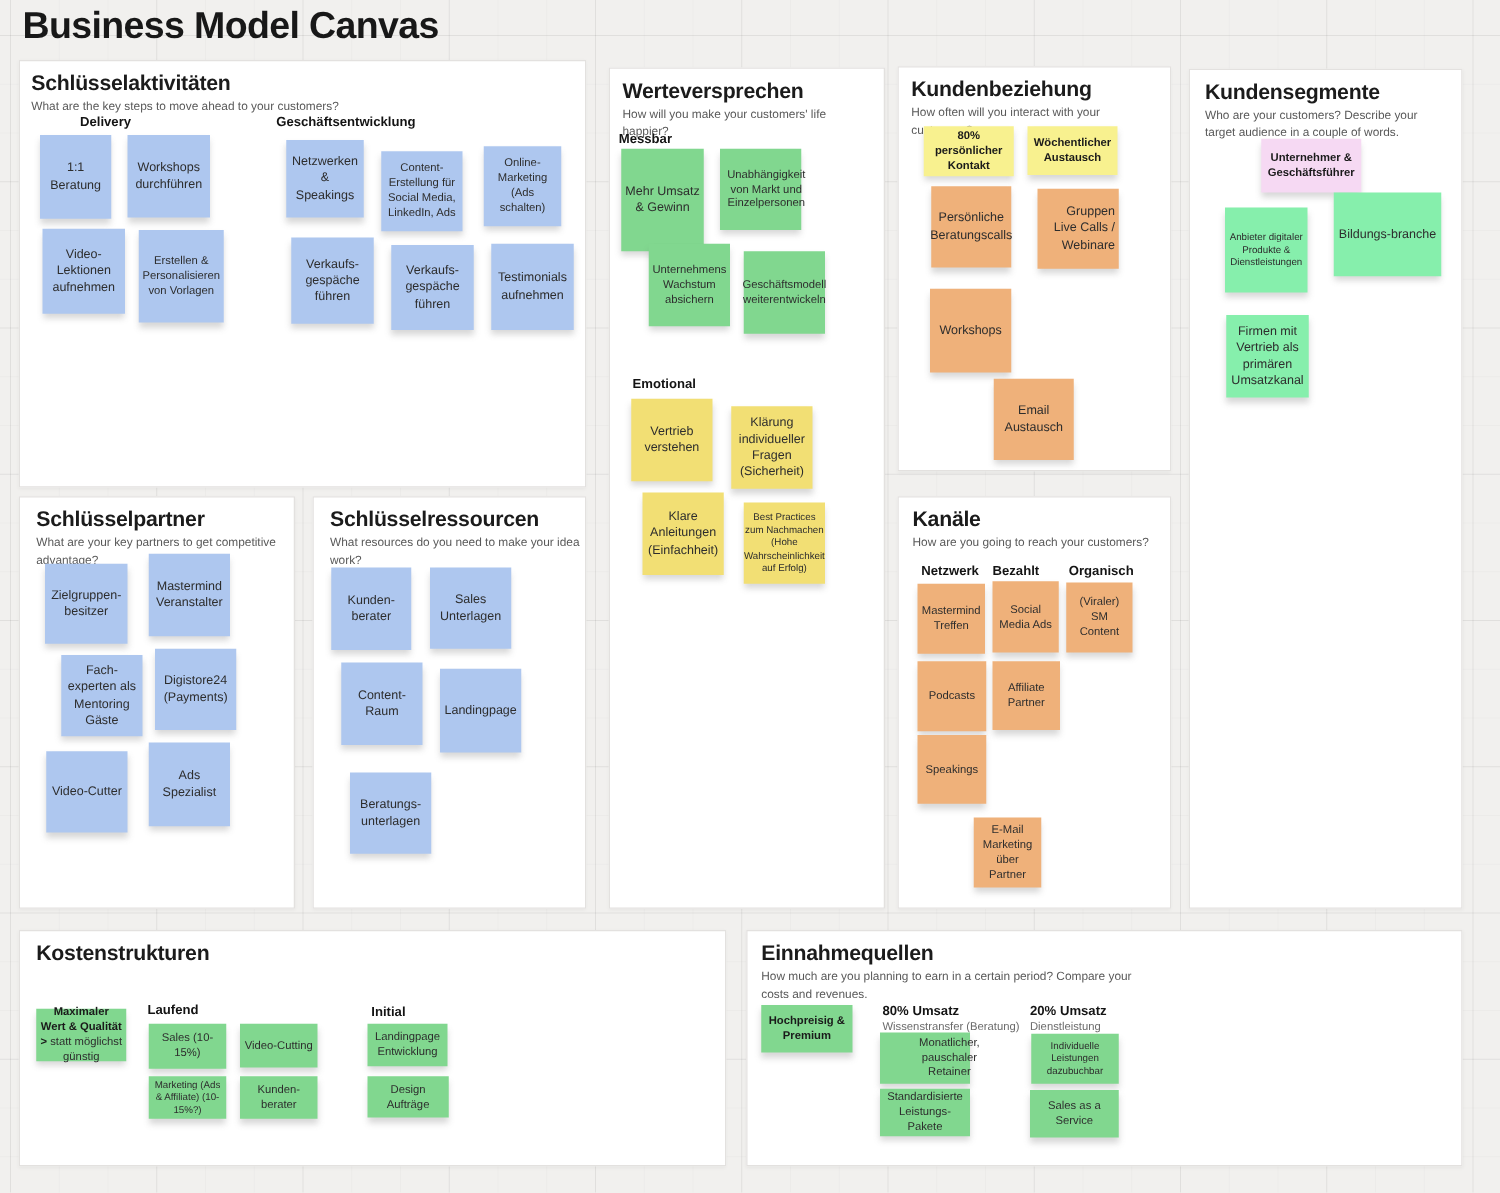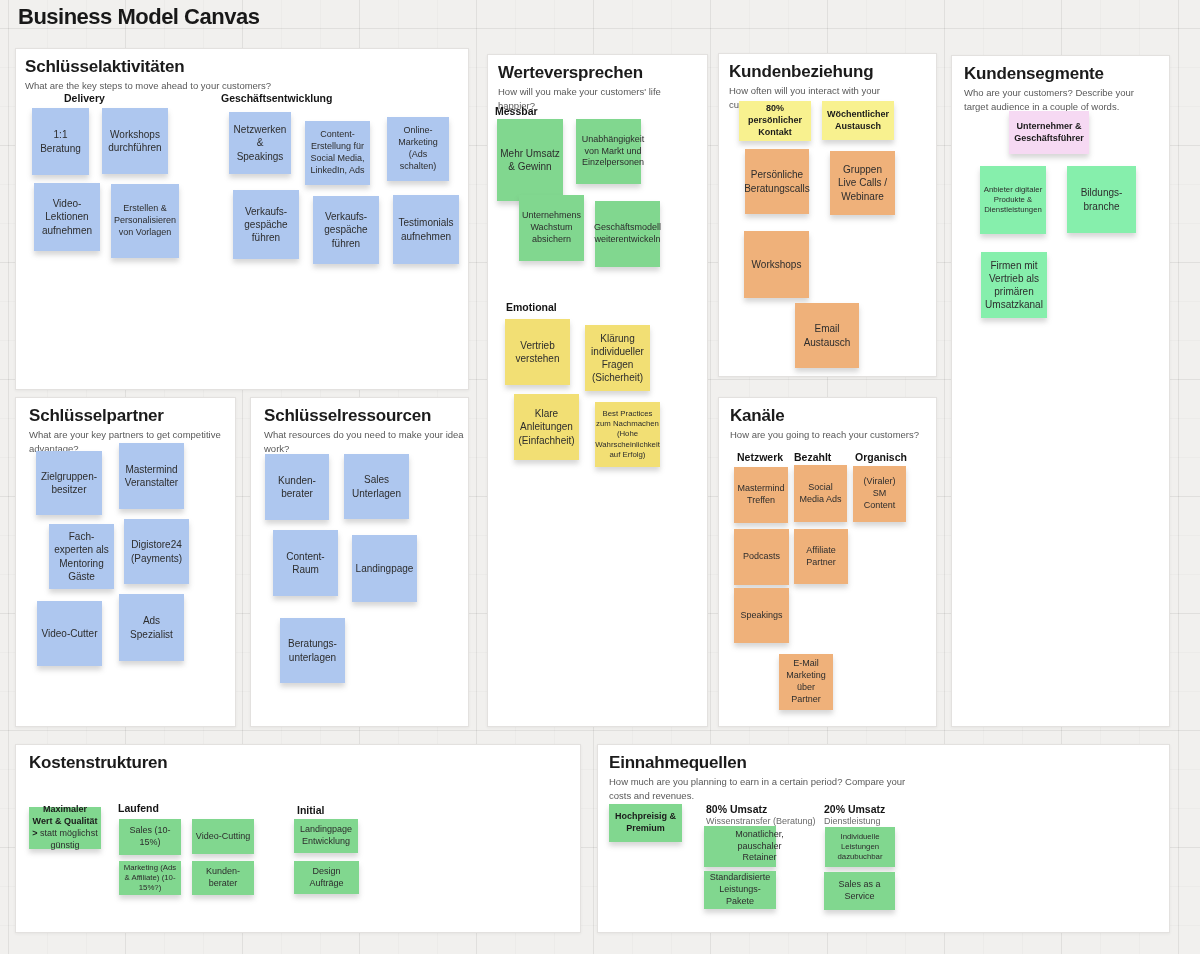--- a/index.html
+++ b/index.html
@@ -9,21 +9,21 @@
     background-color:#f1f0ee;
     background-image:
       linear-gradient(to right, rgba(0,0,0,0.05) 1px, transparent 1px),
       linear-gradient(to bottom, rgba(0,0,0,0.05) 1px, transparent 1px),
       linear-gradient(to right, rgba(0,0,0,0.02) 1px, transparent 1px),
       linear-gradient(to bottom, rgba(0,0,0,0.02) 1px, transparent 1px);
     background-size:117px 117px,117px 117px,39px 39px,39px 39px;
     background-position:8px 28px;
   }
   .title{
-    position:absolute;left:18px;top:4px;font-size:22px;font-weight:800;
+    position:absolute;left:18px;top:4px;font-size:30px;font-weight:800;
     color:#181818;letter-spacing:-0.5px;
   }
   .panel{
     position:absolute;background:#ffffff;border:1px solid #e3e1df;
     box-shadow:0 1px 3px rgba(0,0,0,0.05);box-sizing:border-box;
   }
   .ph{position:absolute;font-size:17px;font-weight:bold;color:#1b1b1b;letter-spacing:-0.2px;white-space:nowrap;}
   .ps{position:absolute;font-size:9.5px;color:#595959;line-height:1.5;}
   .gl{position:absolute;font-size:10.5px;font-weight:bold;color:#141414;white-space:nowrap;}
   .gs{position:absolute;font-size:9px;color:#6b6b6b;white-space:nowrap;}
@@ -80,31 +80,31 @@
   <div class="note yellow" style="left:26px;top:339px;width:65px;height:66px;">Klare Anleitungen (Einfachheit)</div>
   <div class="note yellow xs" style="left:107px;top:347px;width:65px;height:65px;">Best Practices zum Nachmachen (Hohe Wahrscheinlichkeit auf Erfolg)</div>
 </div>
 
 <div class="panel" style="left:718px;top:53px;width:219px;height:324px;">
   <div class="ph" style="left:10px;top:8px;">Kundenbeziehung</div>
   <div class="ps" style="left:10px;top:30px;width:200px;">How often will you interact with your customers?</div>
   <div class="note yellow2 b sm" style="left:20px;top:47px;width:72px;height:40px;">80% persönlicher Kontakt</div>
   <div class="note yellow2 b sm" style="left:103px;top:47px;width:72px;height:39px;">Wöchentlicher Austausch</div>
   <div class="note orange" style="left:26px;top:95px;width:64px;height:65px;">Persönliche Beratungscalls</div>
-  <div class="note orange" style="left:111px;top:97px;width:65px;height:64px;">Gruppen Live Calls / Webinare</div>
+  <div class="note orange" style="left:111px;top:97px;width:65px;height:64px;text-align:right;">Gruppen Live Calls / Webinare</div>
   <div class="note orange" style="left:25px;top:177px;width:65px;height:67px;">Workshops</div>
   <div class="note orange" style="left:76px;top:249px;width:64px;height:65px;">Email Austausch</div>
 </div>
 
 <div class="panel" style="left:951px;top:55px;width:219px;height:672px;">
   <div class="ph" style="left:12px;top:8px;">Kundensegmente</div>
   <div class="ps" style="left:12px;top:30px;width:180px;">Who are your customers? Describe your target audience in a couple of words.</div>
   <div class="note pink b sm" style="left:57px;top:55px;width:80px;height:43px;">Unternehmer &amp; Geschäftsführer</div>
   <div class="note salmon xs" style="left:28px;top:110px;width:66px;height:68px;">Anbieter digitaler Produkte &amp; Dienstleistungen</div>
-  <div class="note salmon" style="left:115px;top:110px;width:69px;height:67px;">Bildungs-branche</div>
+  <div class="note salmon" style="left:115px;top:98px;width:86px;height:67px;">Bildungs-branche</div>
   <div class="note salmon" style="left:29px;top:196px;width:66px;height:66px;">Firmen mit Vertrieb als primären Umsatzkanal</div>
 </div>
 
 <div class="panel" style="left:15px;top:397px;width:221px;height:330px;">
   <div class="ph" style="left:13px;top:8px;">Schlüsselpartner</div>
   <div class="ps" style="left:13px;top:30px;width:200px;">What are your key partners to get competitive advantage?</div>
   <div class="note blue" style="left:20px;top:53px;width:66px;height:64px;">Zielgruppen-besitzer</div>
   <div class="note blue" style="left:103px;top:45px;width:65px;height:66px;">Mastermind Veranstalter</div>
   <div class="note blue" style="left:33px;top:126px;width:65px;height:65px;">Fach-experten als Mentoring Gäste</div>
   <div class="note blue" style="left:108px;top:121px;width:65px;height:65px;">Digistore24 (Payments)</div>

